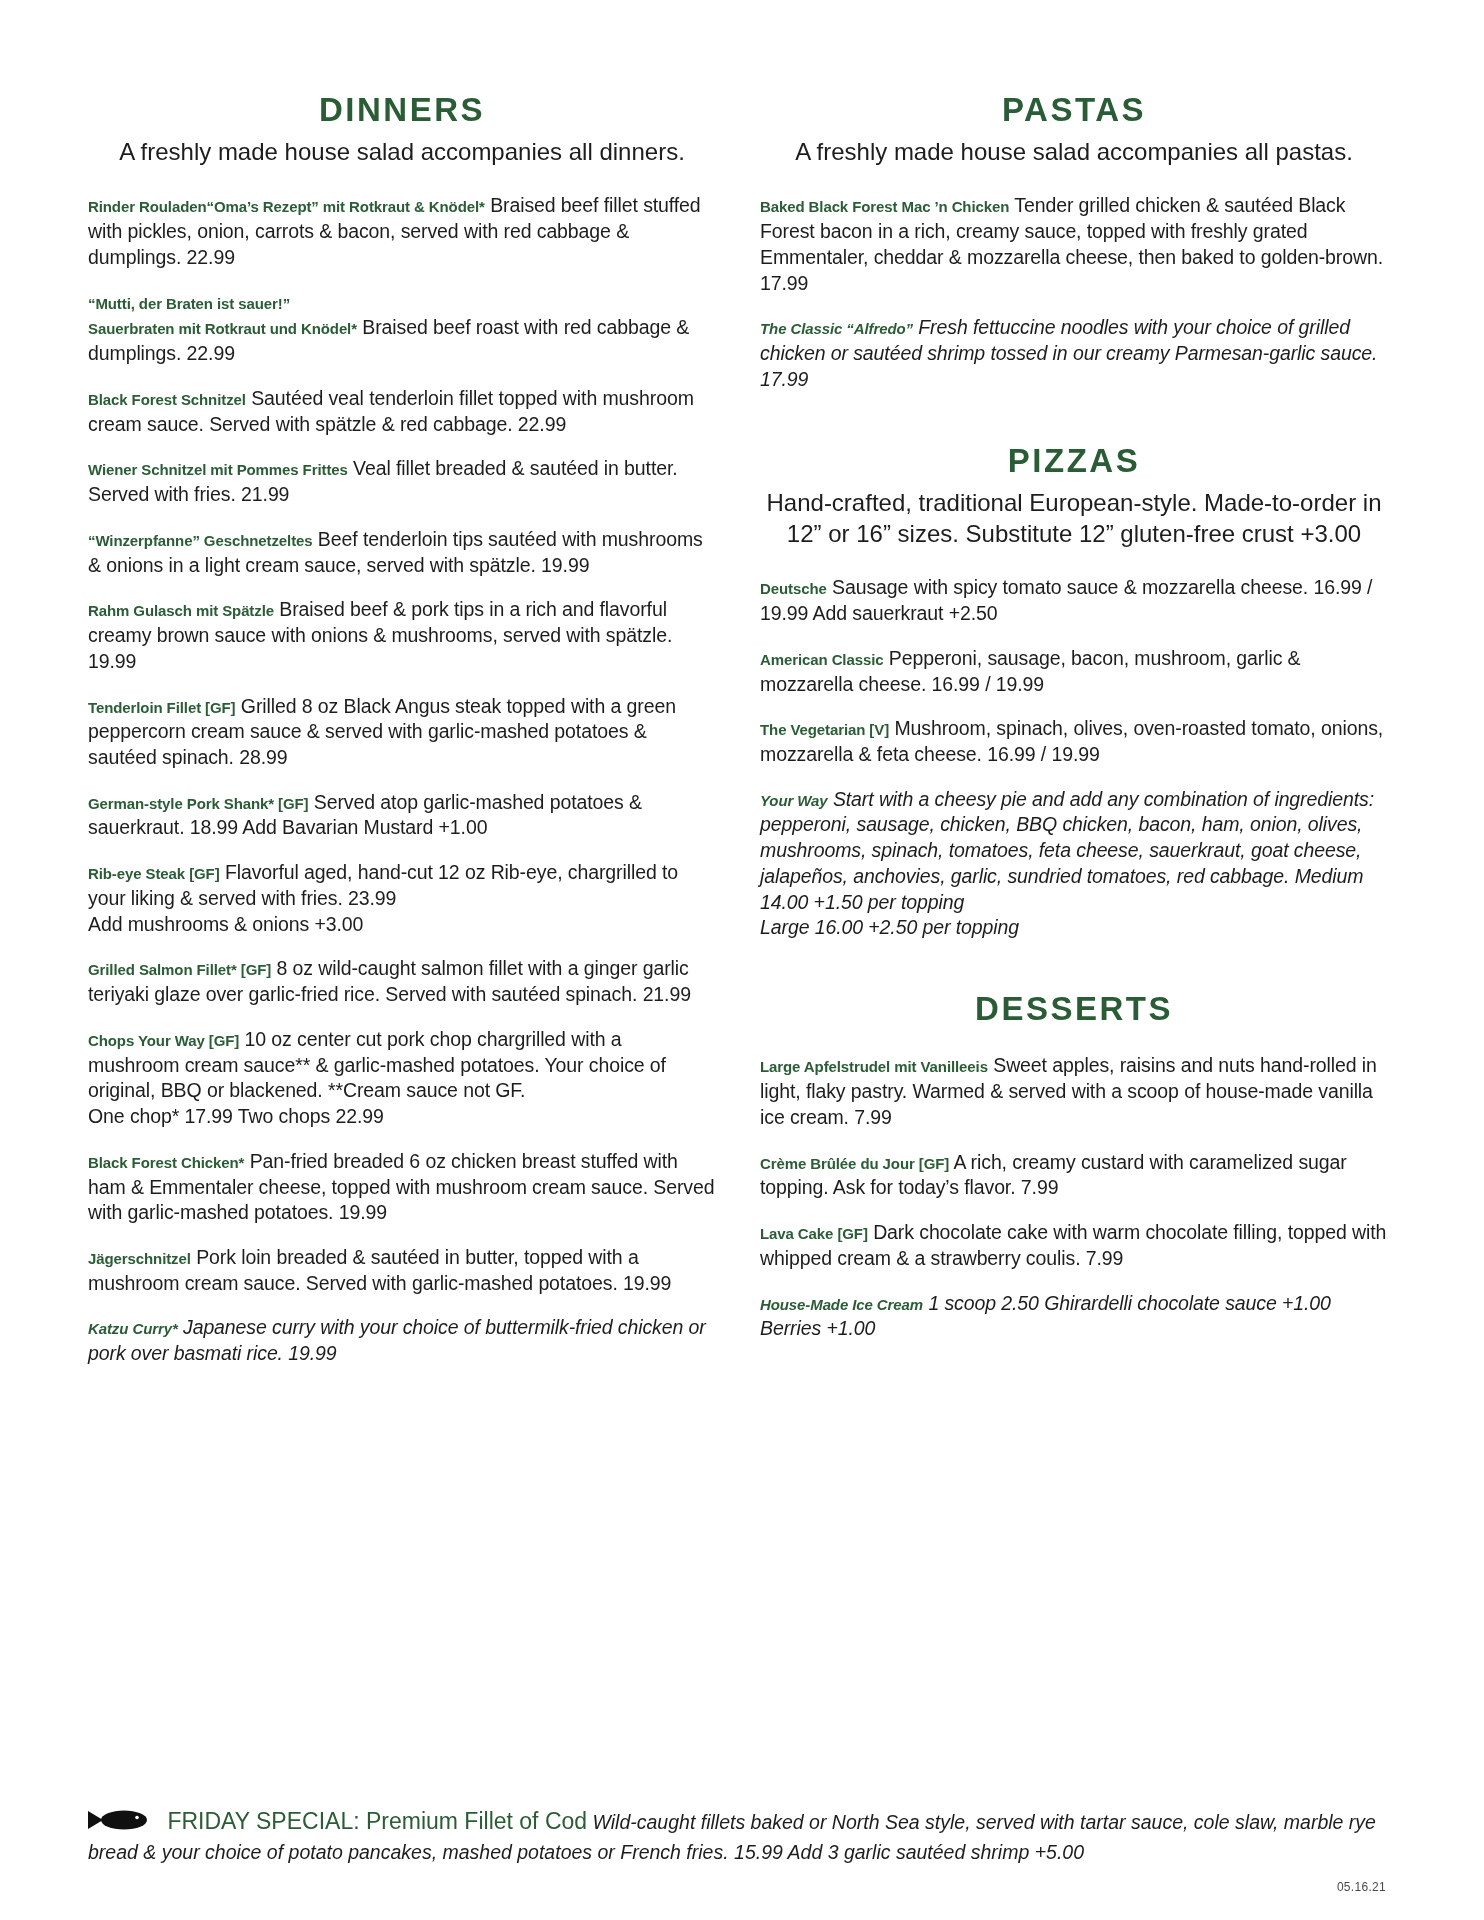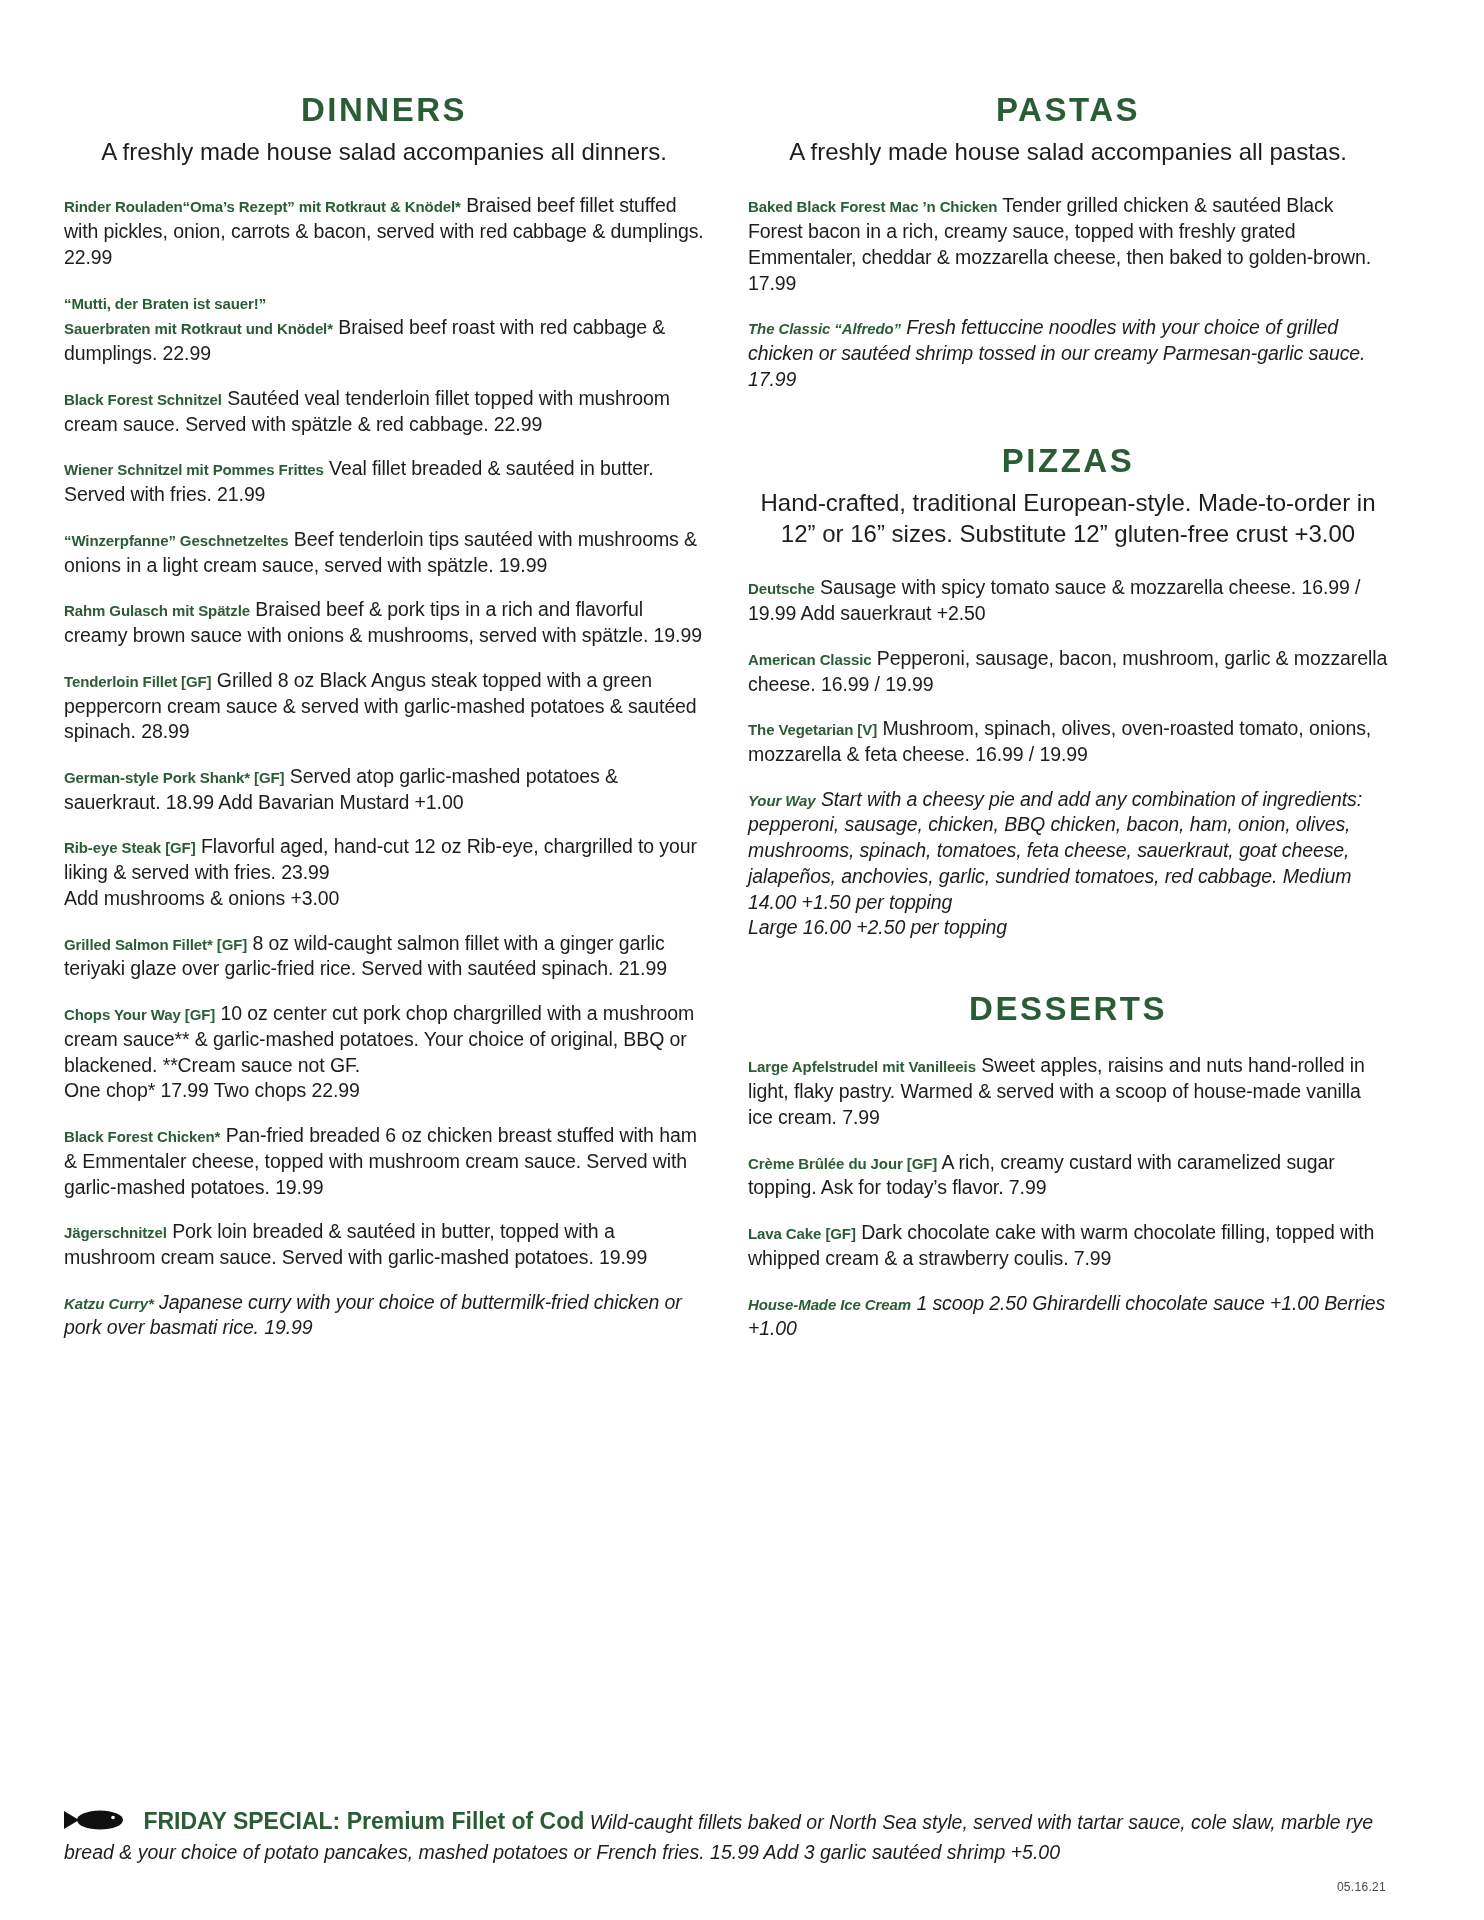--- a/index.html
+++ b/index.html
@@ -5,38 +5,38 @@
   :root{
     --green:#2a5c35;
     --ink:#1d1d1b;
     --muted:#4a4a4a;
   }
   html,body{margin:0;padding:0;background:#ffffff;}
   body{font-family:"Liberation Sans",sans-serif;color:var(--ink);}
   .page{
     width:1484px;height:1920px;margin:0 auto;background:#ffffff;
     position:relative;display:flex;flex-direction:column;
-    padding:92px 96px 54px 64px;box-sizing:border-box;overflow:hidden;
+    padding:92px 96px 54px 88px;box-sizing:border-box;overflow:hidden;
   }
   .columns{display:flex;gap:44px;align-items:flex-start;}
   .column{flex:1 1 0;min-width:0;}
   .menu-section + .menu-section{margin-top:50px;}
   .section-title{
     font-size:33px;line-height:1.1;font-weight:700;letter-spacing:2.5px;
     color:var(--green);text-align:center;margin:0;
   }
   .section-subtitle{font-size:24px;text-align:center;margin:8px 0 0;line-height:1.3;}
   .items{margin-top:26px;}
   .item{margin:0 0 19px;font-size:19.5px;line-height:1.32;letter-spacing:-0.1px;}
   .item:last-child{margin-bottom:0;font-style:italic;}
   .item-name{color:var(--green);font-weight:700;font-size:15px;white-space:pre-line;}
   .item-desc{white-space:pre-line;}
   .special{margin-top:auto;padding-top:48px;font-size:19.5px;line-height:1.38;}
   .special-text{margin:0;}
-  .special-title{color:var(--green);font-weight:700;font-size:23px;}
+  .special-title{color:var(--green);font-weight:400;font-size:23px;}
   .special-desc{white-space:pre-line;font-style:italic;}
   .fish{display:inline-block;vertical-align:-3px;margin-right:12px;}
   .datestamp{
     position:absolute;right:98px;bottom:26px;
     font-size:12px;color:var(--muted);letter-spacing:0.3px;
   }
 </style>
 </head>
 <body>
 

